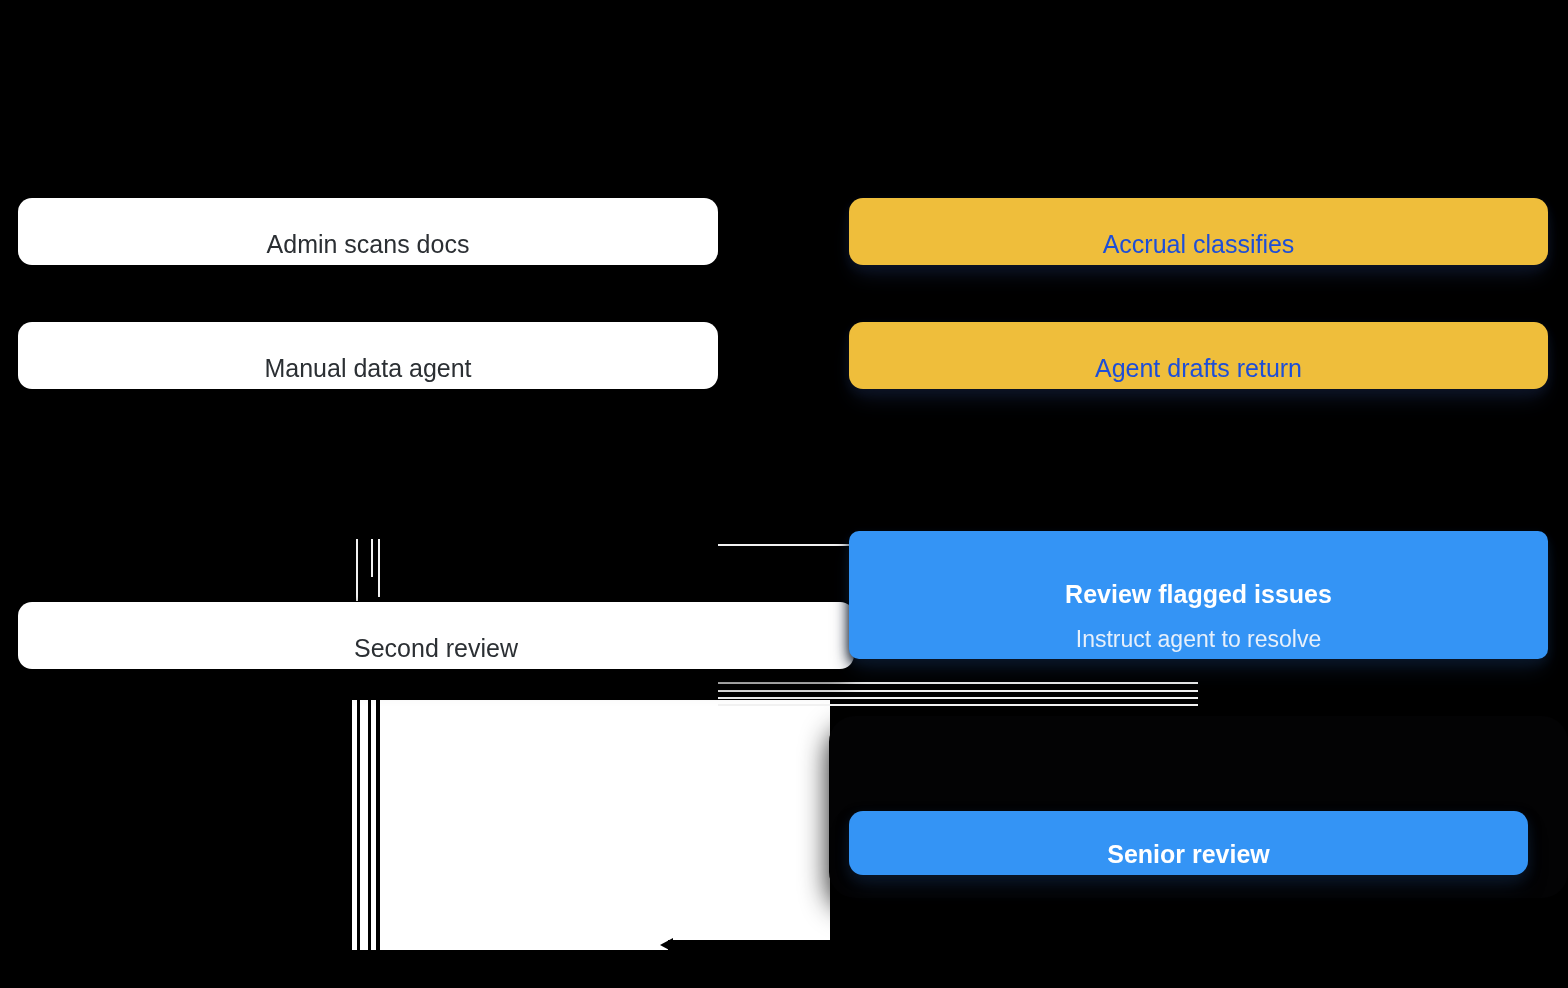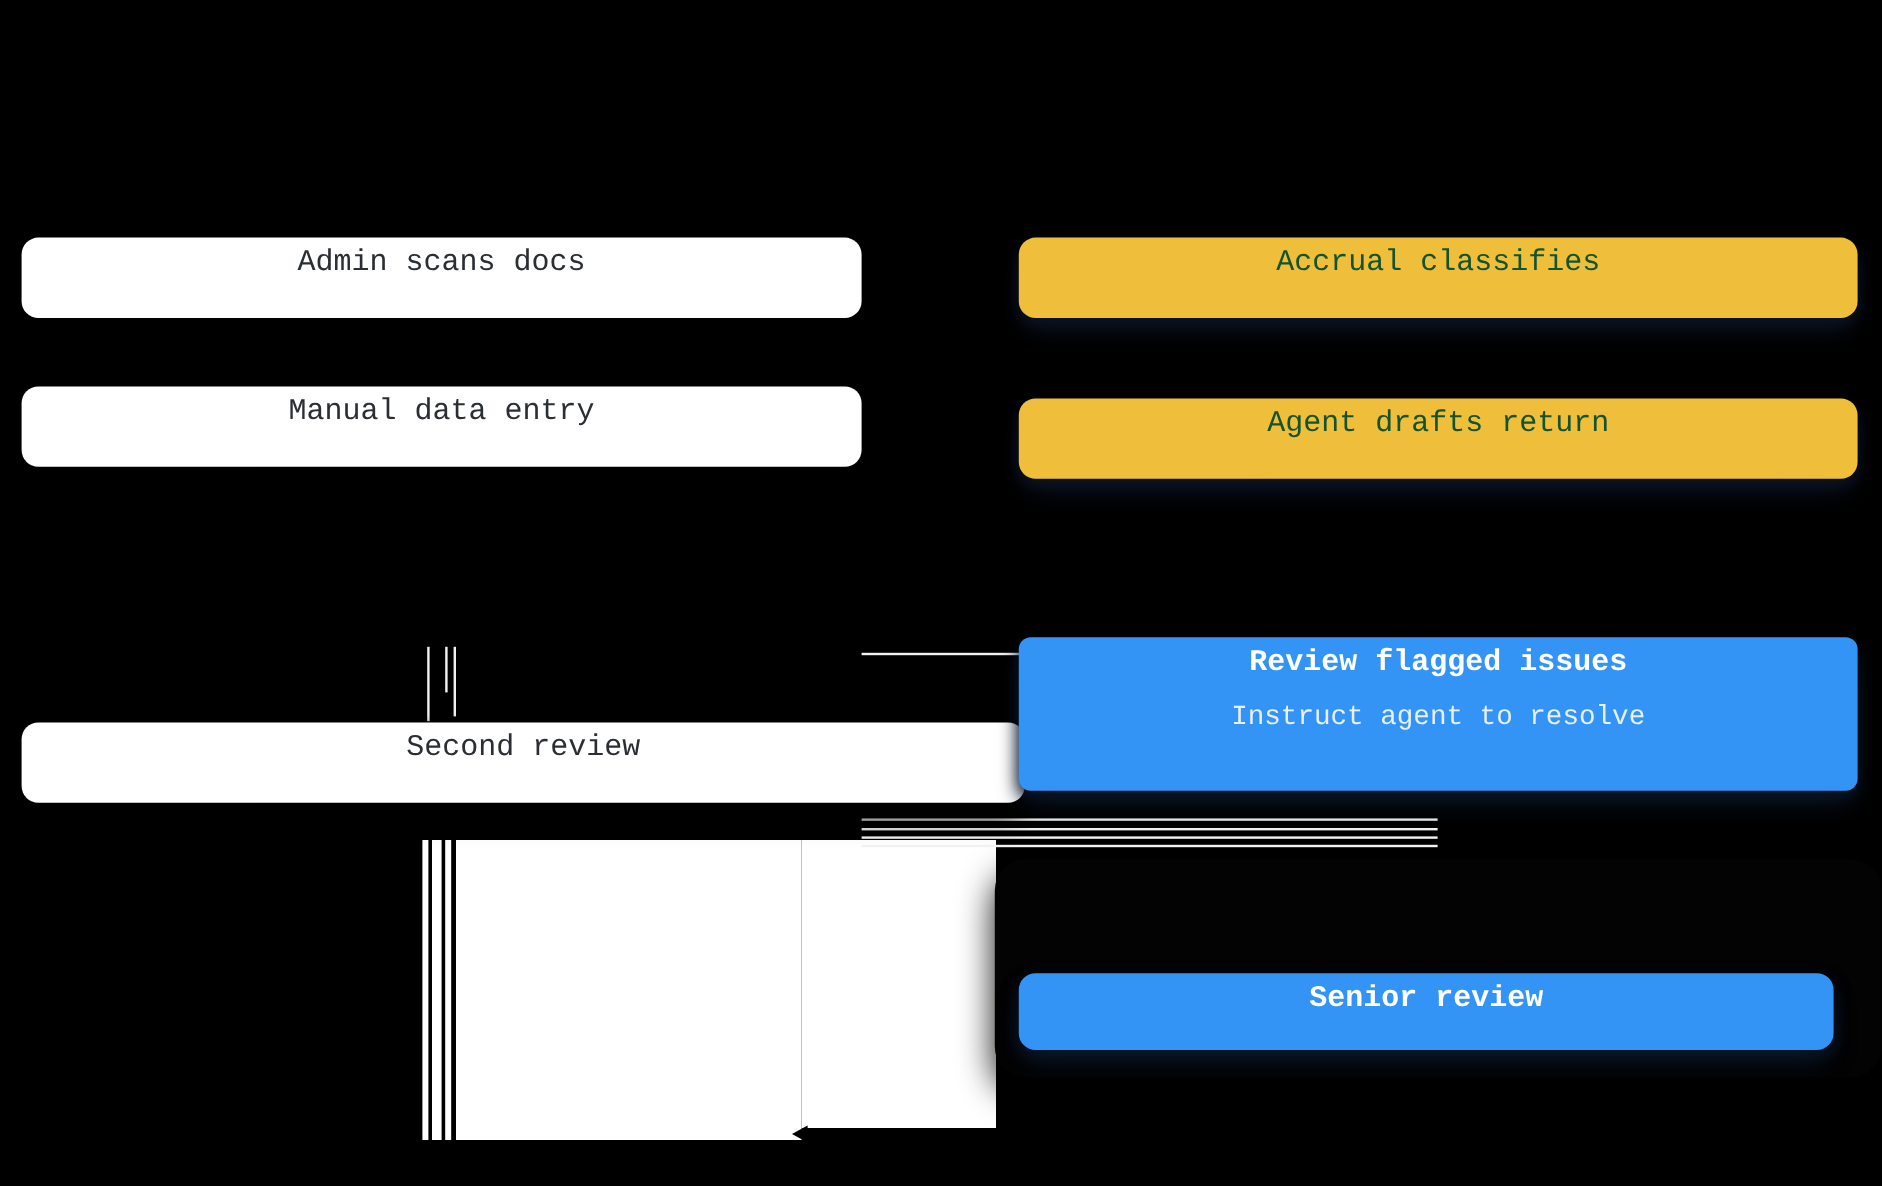--- a/index.html
+++ b/index.html
@@ -35,25 +35,24 @@
   }
 
   
   .node {
     position: absolute;
     box-sizing: border-box;
     border-radius: 14px;
     display: flex;
     flex-direction: column;
     align-items: center;
-    justify-content: flex-start;
+    justify-content: flex-end;
     text-align: center;
     line-height: 1.22;
     padding: 6px 18px;
-    font-family: Liberation Mono, monospace;
   }
 
   .node .title {
     display: block;
     white-space: nowrap;
   }
   .node .subtitle {
     display: block;
     white-space: nowrap;
   }
@@ -74,21 +73,21 @@
   
   .node.agent {
     background: #efbe3b;
     color: #15181c;
     box-shadow: 0 14px 22px -6px rgba(13,20,38,0.98),
                 0 4px 12px rgba(13,20,38,0.95);
   }
   .node.agent .title {
     font-size: 25px;
     font-weight: 400;
-    color: #14532d;
+    color: #1d4ed8;
   }
 
   
   .node.human {
     background: #3494f5;
     color: #ffffff;
     box-shadow: 0 14px 22px -6px rgba(10,22,40,0.98),
                 0 4px 12px rgba(10,22,40,0.95);
   }
   .node.human .title {
@@ -153,33 +152,33 @@
       <div class="edge dark" style="left: 376px; top: 700px; width: 4px; height: 250px;"></div>
       <div class="edge dark" style="left: 368px; top: 950px; width: 300px; height: 4px;"></div>
       <div class="edge-arrow" style="left: 660px; top: 938px; border-top: 7px solid transparent; border-bottom: 7px solid transparent; border-right: 13px solid rgb(0, 0, 0);"></div>
     </div>
 
   <div class="node legacy" id="node-0" style="left: 18px; top: 198px; width: 700px; height: 67px;">
     <span class="title">Admin scans docs</span>
   </div>
 
   <div class="node legacy" id="node-1" style="left: 18px; top: 322px; width: 700px; height: 67px;">
-    <span class="title">Manual data entry</span>
+    <span class="title">Manual data agent</span>
   </div>
 
 
   <div class="node legacy" id="node-3" style="left: 18px; top: 602px; width: 836px; height: 67px;">
     <span class="title">Second review</span>
   </div>
 
   <div class="node agent" id="node-4" style="left: 849px; top: 198px; width: 699px; height: 67px;">
     <span class="title">Accrual classifies</span>
   </div>
 
-  <div class="node agent" id="node-5" style="left: 849px; top: 332px; width: 699px; height: 67px;">
+  <div class="node agent" id="node-5" style="left: 849px; top: 322px; width: 699px; height: 67px;">
     <span class="title">Agent drafts return</span>
   </div>
 
   <div class="node human" id="node-6" style="left: 849px; top: 531px; width: 699px; height: 128px; border-radius: 10px;">
     <span class="title">Review flagged issues</span>
     <span class="subtitle">Instruct agent to resolve</span>
   </div>
 
   <div class="node human" id="node-7" style="left: 849px; top: 811px; width: 679px; height: 64px;">
     <span class="title">Senior review</span>

